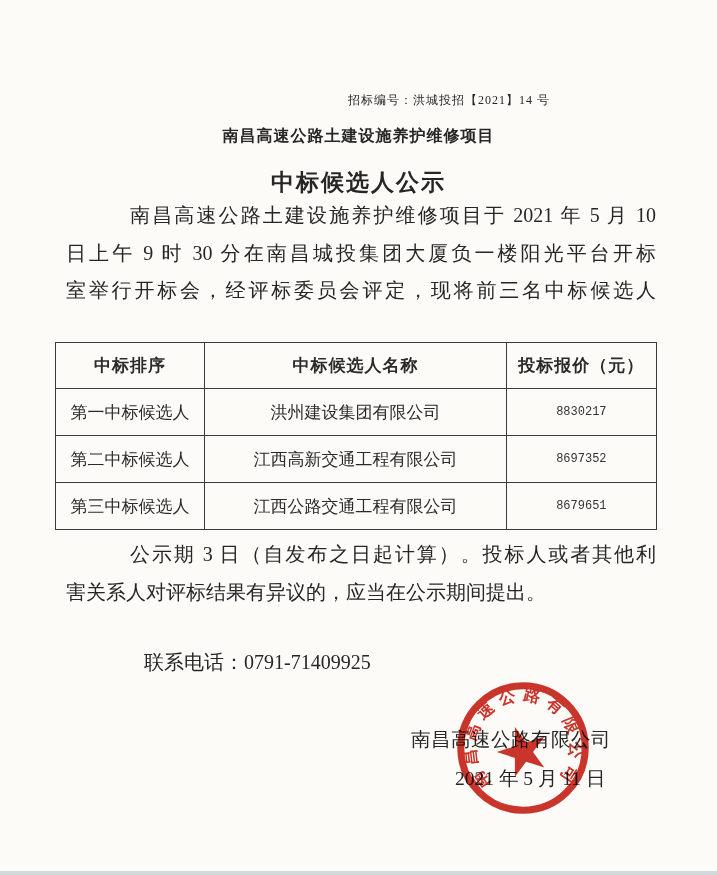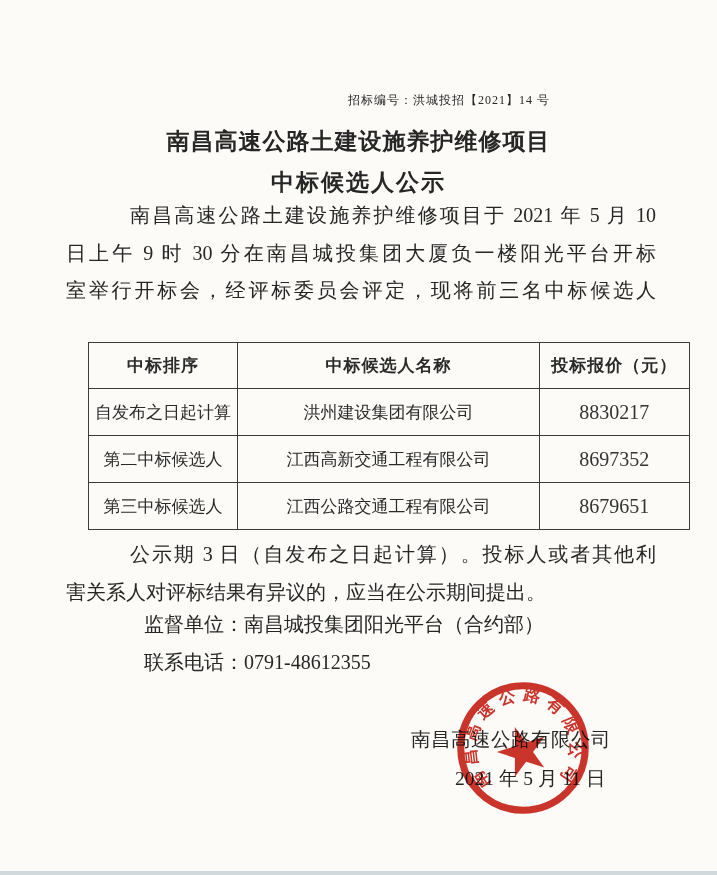--- a/index.html
+++ b/index.html
@@ -21,21 +21,21 @@
     font-size: 12px;
     letter-spacing: 1px;
     white-space: nowrap;
   }
   .title-line1 {
     position: absolute;
     top: 126px;
     left: 0;
     width: 100%;
     text-align: center;
-    font-size: 23px;
+    font-size: 16px;
     font-weight: 700;
     letter-spacing: 1px;
   }
   .title-line2 {
     position: absolute;
     top: 167px;
     left: 0;
     width: 100%;
     text-align: center;
     font-size: 23px;
@@ -56,33 +56,32 @@
   .notice-para { top: 536px; }
   .bid-table {
     position: absolute;
     top: 342px;
     left: 55px;
     width: 602px;
     border-collapse: collapse;
     font-size: 17px;
     color: #2a2a2a;
     table-layout: fixed;
-    margin-left: 33px;
   }
   .bid-table th, .bid-table td {
     border: 1.6px solid #3b3b3b;
     text-align: center;
     vertical-align: middle;
     padding: 0 4px;
   }
   .bid-table th { height: 46px; font-weight: 700; letter-spacing: 1px; }
   .bid-table td { height: 47px; font-weight: 400; }
   .bid-table td.price {
-    font-family: Liberation Serif, serif;
-    font-size: 20px;
+    font-family: Liberation Mono, monospace;
+    font-size: 12px;
     color: #333;
   }
   .info-line {
     position: absolute;
     left: 66px;
     width: 590px;
     font-size: 20px;
     padding-left: 78px;
     white-space: nowrap;
   }
@@ -150,21 +149,21 @@
     </colgroup>
     <thead>
       <tr>
         <th>中标排序</th>
         <th>中标候选人名称</th>
         <th>投标报价（元）</th>
       </tr>
     </thead>
     <tbody>
       <tr>
-        <td>自发布之日起计算</td>
+        <td>第一中标候选人</td>
         <td>洪州建设集团有限公司</td>
         <td class="price">8830217</td>
       </tr>
       <tr>
         <td>第二中标候选人</td>
         <td>江西高新交通工程有限公司</td>
         <td class="price">8697352</td>
       </tr>
       <tr>
         <td>第三中标候选人</td>
@@ -172,22 +171,21 @@
         <td class="price">8679651</td>
       </tr>
     </tbody>
   </table>
 
   <div class="para notice-para">
     <div class="pline indent stretch">公示期 3 日（自发布之日起计算）。投标人或者其他利</div>
     <div class="pline">害关系人对评标结果有异议的，应当在公示期间提出。</div>
   </div>
 
-  <div class="info-line supervisor-line">监督单位：南昌城投集团阳光平台（合约部）</div>
-  <div class="info-line phone-line">联系电话：0791-48612355</div>
+  <div class="info-line phone-line">联系电话：0791-71409925</div>
 
   <div class="sig-company">南昌高速公路有限公司</div>
   <div class="sig-date">2021 年 5 月 11 日</div>
 
   <svg class="seal" viewBox="0 0 172 172" xmlns="http://www.w3.org/2000/svg">
     <circle cx="86" cy="86" r="61.5" fill="none" stroke="#c9241a" stroke-width="7"></circle>
     <path id="sealArc" d="M 56,122 A 47,47 0 1 1 116,122" fill="none"></path>
     <text font-size="16.5" fill="#c9241a" letter-spacing="6">
       <textPath href="#sealArc" startOffset="2">南昌高速公路有限公司</textPath>
     </text>

